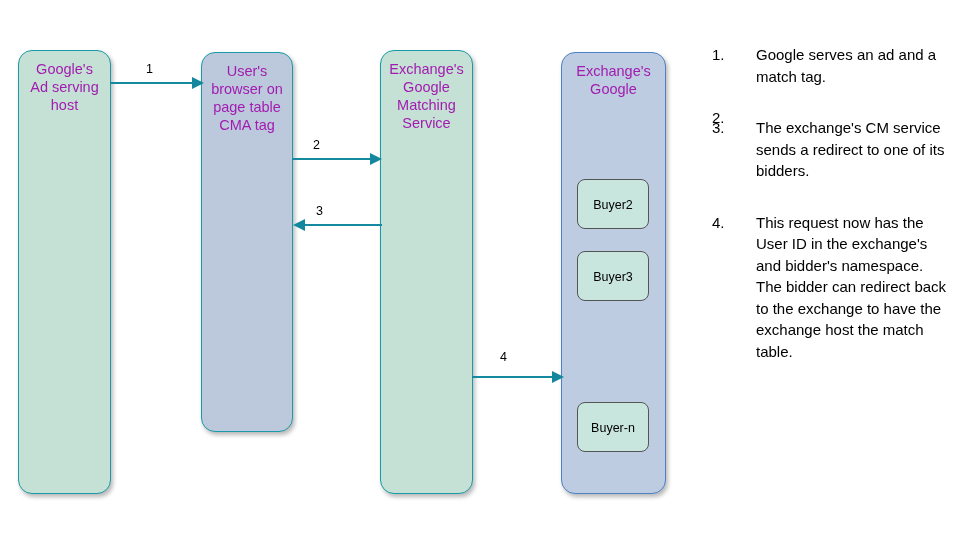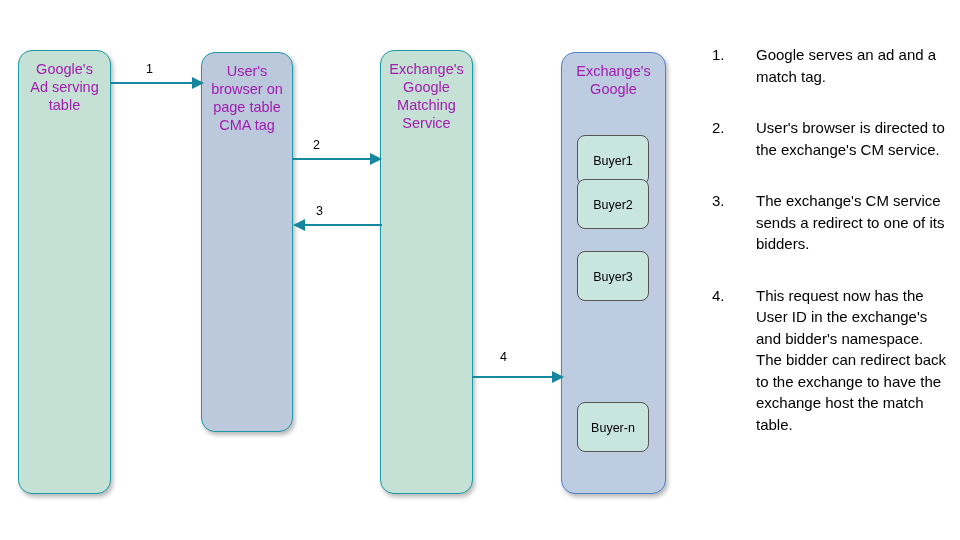--- a/index.html
+++ b/index.html
@@ -123,21 +123,21 @@
   .step-text { display: block; margin-top: 30px; }
 </style>
 </head>
 <body>
 
 <div id="canvas">
 
   <div class="lane green" id="lane-google">
     <div>Google's</div>
     <div>Ad serving</div>
-    <div>table</div>
+    <div>host</div>
   </div>
 
   <div class="lane blue-teal" id="lane-browser">
     <div>User's</div>
     <div>browser on</div>
     <div>page table</div>
     <div>CMA tag</div>
   </div>
 
   <div class="lane green" id="lane-cms">
@@ -145,21 +145,20 @@
     <div>Google</div>
     <div>Matching</div>
     <div>Service</div>
   </div>
 
   <div class="lane blue-blue" id="lane-bidders">
     <div>Exchange's</div>
     <div>Google</div>
   </div>
 
-  <div class="buyer" id="buyer-1">Buyer1</div>
   <div class="buyer" id="buyer-2">Buyer2</div>
   <div class="buyer" id="buyer-3">Buyer3</div>
   <div class="buyer" id="buyer-n">Buyer-n</div>
 
   <svg class="arrow-svg" id="arrow1-svg" viewBox="0 0 94 14">
     <line class="arrow-line" x1="0" y1="7" x2="82" y2="7"></line>
     <polygon class="arrow-head" points="82,1 94,7 82,13"></polygon>
   </svg>
   <div class="arrow-label" id="arrow1-label">1</div>
 
@@ -183,21 +182,20 @@
 
   <div id="steps">
 
     <div class="step">
       <span class="step-num">1.</span>
       <span class="step-text">Google serves an ad and a match tag.</span>
     </div>
 
     <div class="step">
       <span class="step-num">2.</span>
-      <span class="step-text">User's browser is directed to the exchange's CM service.</span>
     </div>
 
     <div class="step">
       <span class="step-num">3.</span>
       <span class="step-text">The exchange's CM service sends a redirect to one of its bidders.</span>
     </div>
 
     <div class="step">
       <span class="step-num">4.</span>
       <span class="step-text">This request now has the User ID in the exchange's and bidder's namespace. The bidder can redirect back to the exchange to have the exchange host the match table.</span>

